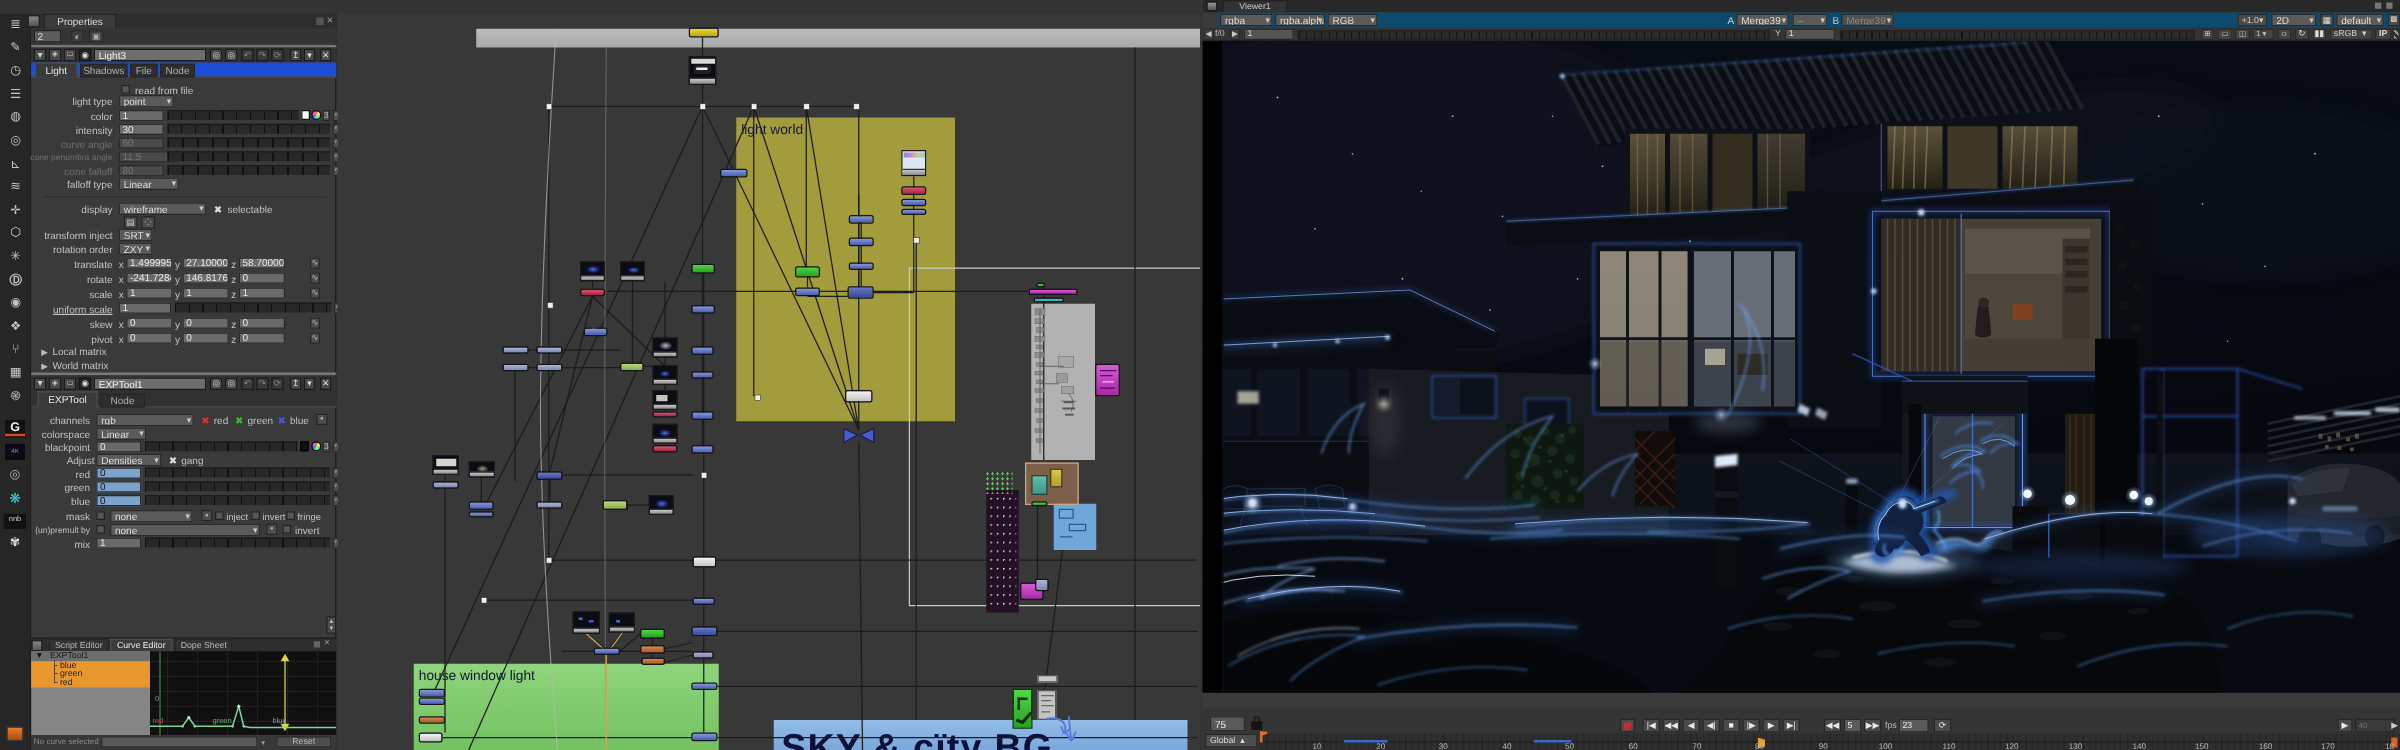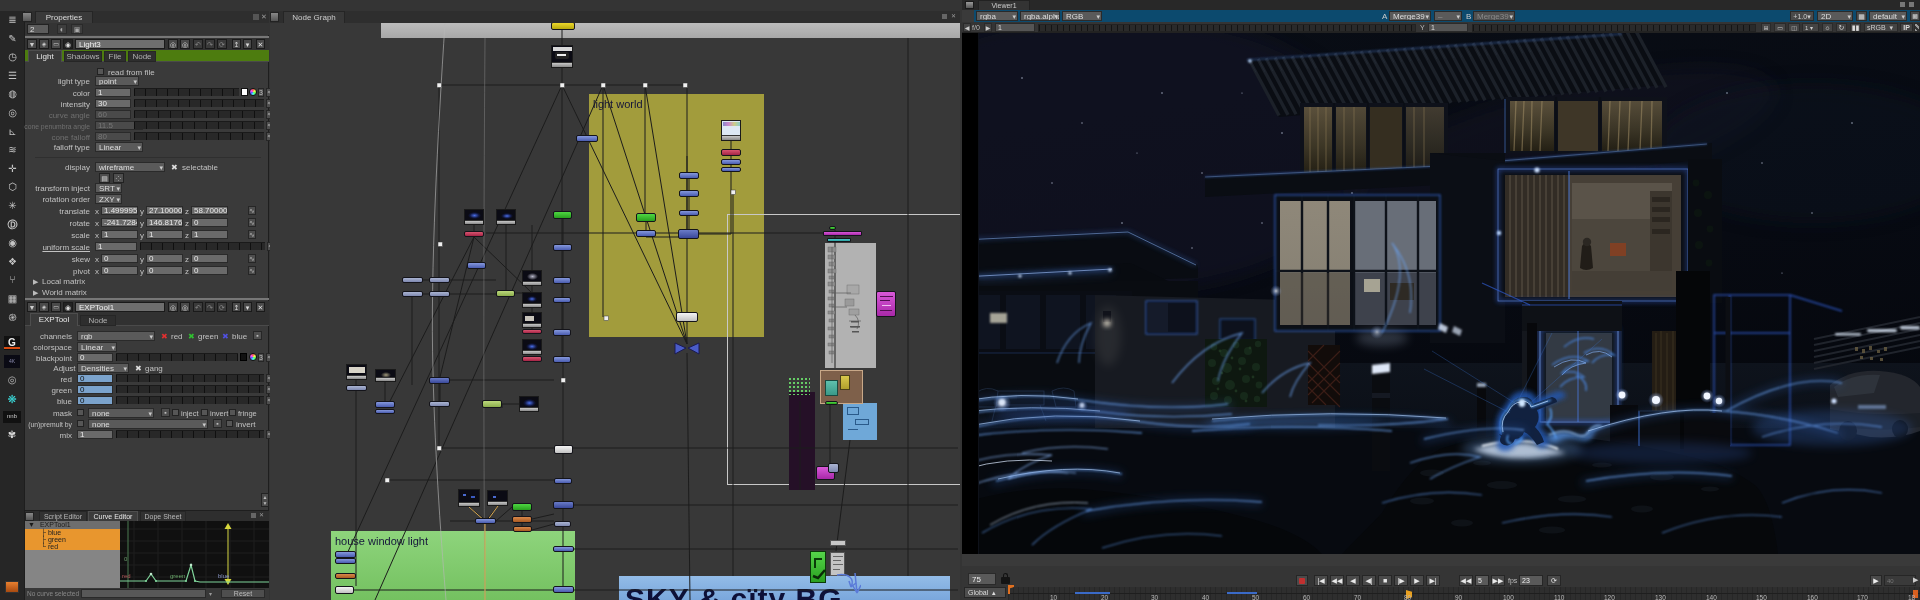--- a/index.html
+++ b/index.html
@@ -92,21 +92,21 @@
       <div class="abs" style="left:143px;top:1px;width:10px;height:10px;background:#4a4a4a;border:1px solid #1a1a1a;color:#ddd;font-size:7px;line-height:9px;text-align:center;">◎</div>
       <div class="abs" style="left:155px;top:1px;width:10px;height:10px;background:#4a4a4a;border:1px solid #1a1a1a;color:#ddd;font-size:7px;line-height:9px;text-align:center;">◎</div>
       <div class="abs" style="left:168px;top:1px;width:10px;height:10px;background:#3a3a3a;border:1px solid #1a1a1a;color:#888;font-size:7px;line-height:9px;text-align:center;">↶</div>
       <div class="abs" style="left:180px;top:1px;width:10px;height:10px;background:#3a3a3a;border:1px solid #1a1a1a;color:#888;font-size:7px;line-height:9px;text-align:center;">↷</div>
       <div class="abs" style="left:192px;top:1px;width:10px;height:10px;background:#3a3a3a;border:1px solid #1a1a1a;color:#888;font-size:7px;line-height:9px;text-align:center;">⟳</div>
       <div class="abs" style="left:207px;top:1px;width:9px;height:10px;background:#4a4a4a;border:1px solid #1a1a1a;color:#ddd;font-size:7px;line-height:9px;text-align:center;">↥</div>
       <div class="abs" style="left:218px;top:1px;width:9px;height:10px;background:#4a4a4a;border:1px solid #1a1a1a;color:#ddd;font-size:7px;line-height:9px;text-align:center;">▾</div>
       <div class="abs" style="left:231px;top:1px;width:9px;height:10px;background:#4a4a4a;border:1px solid #1a1a1a;color:#ddd;font-size:7px;line-height:9px;text-align:center;">✕</div>
     </div>
 
-    <div class="abs" style="left:0;top:39px;width:244px;height:12px;background:#4d7c0f;border-bottom:1px solid #4a4a4a;">
+    <div class="abs" style="left:0;top:39px;width:244px;height:12px;background:#1d4ed8;border-bottom:1px solid #4a4a4a;">
       <div class="abs" style="left:3px;top:0;width:34px;height:12px;background:#3a3a3a;border:1px solid #4e4e4e;border-bottom:none;color:#e8e8e8;font-size:8px;line-height:11px;text-align:center;">Light</div>
       <div class="abs" style="left:39px;top:1px;width:38px;height:11px;background:#2e2e2e;border:1px solid #262626;color:#b0b0b0;font-size:8px;line-height:10px;text-align:center;">Shadows</div>
       <div class="abs" style="left:79px;top:1px;width:22px;height:11px;background:#2e2e2e;border:1px solid #262626;color:#b0b0b0;font-size:8px;line-height:10px;text-align:center;">File</div>
       <div class="abs" style="left:103px;top:1px;width:28px;height:11px;background:#2e2e2e;border:1px solid #262626;color:#b0b0b0;font-size:8px;line-height:10px;text-align:center;">Node</div>
     </div>
 
     <div class="cb" style="left:72px;top:57px;"></div>
       <div class="abs" style="left:83px;top:57px;font-size:8px;color:#c2c2c2;">read from file</div>
     <div class="lbl" style="right:178px;top:66px;">light type</div>
       <div class="dd" style="left:70px;top:65px;width:44px;">point</div>
@@ -329,26 +329,20 @@
     <div class="abs" style="left:0;top:78px;width:244px;height:12px;background:#383838;">
       <div class="abs" style="left:2px;top:2px;font-size:6.5px;color:#8a8a8a;">No curve selected</div>
       <div class="abs" style="left:56px;top:1px;width:125px;height:9px;background:#585858;border:1px solid #2a2a2a;"></div>
       <div class="abs" style="left:184px;top:2px;font-size:6px;color:#999;">▾</div>
       <div class="abs" style="left:196px;top:1px;width:44px;height:9px;background:#4e4e4e;border:1px solid #2a2a2a;color:#bbb;font-size:7px;line-height:8px;text-align:center;">Reset</div>
     </div>
   </div>
 
   <div id="nodegraph" class="abs" style="left:270px;top:11px;width:690px;height:589px;background:#383838;overflow:hidden;">
 
-    <div class="abs" style="left:0;top:0;width:690px;height:12px;background:#2e2e2e;z-index:5;">
-      <div class="abs" style="left:0px;top:1px;width:9px;height:10px;background:linear-gradient(#888,#555);border:1px solid #222;"></div>
-      <div class="abs" style="left:13px;top:0;width:62px;height:12px;background:#383838;border:1px solid #252525;border-bottom:none;color:#ccc;font-size:8px;line-height:12px;text-align:center;">Node Graph</div>
-      <div class="abs" style="left:672px;top:3px;width:5px;height:5px;background:#666;"></div>
-      <div class="abs" style="left:681px;top:3px;color:#999;font-size:6px;line-height:5px;">✕</div>
-    </div>
 
     <div class="abs" style="left:111px;top:12px;width:579px;height:15px;background:linear-gradient(#bcbcbc,#a8a8a8);z-index:1;"></div>
     <div class="abs" style="left:319px;top:83px;width:175px;height:243px;background:#a29c3c;z-index:1;">
       <div class="abs" style="left:4px;top:4px;font-size:11px;color:#14143a;">light world</div>
     </div>
     <div class="abs" style="left:61px;top:520px;width:244px;height:69px;background:linear-gradient(#8ed47c,#74c160);z-index:1;">
       <div class="abs" style="left:4px;top:4px;font-size:11px;color:#14143a;">house window light</div>
     </div>
     <div class="abs" style="left:349px;top:565px;width:331px;height:35px;background:linear-gradient(#93bce8,#6e9dd6);z-index:1;">
       <div class="abs" style="left:6px;top:6px;font-size:30px;font-weight:bold;color:#0d1038;letter-spacing:1px;">SKY &amp; cïty BG</div>

